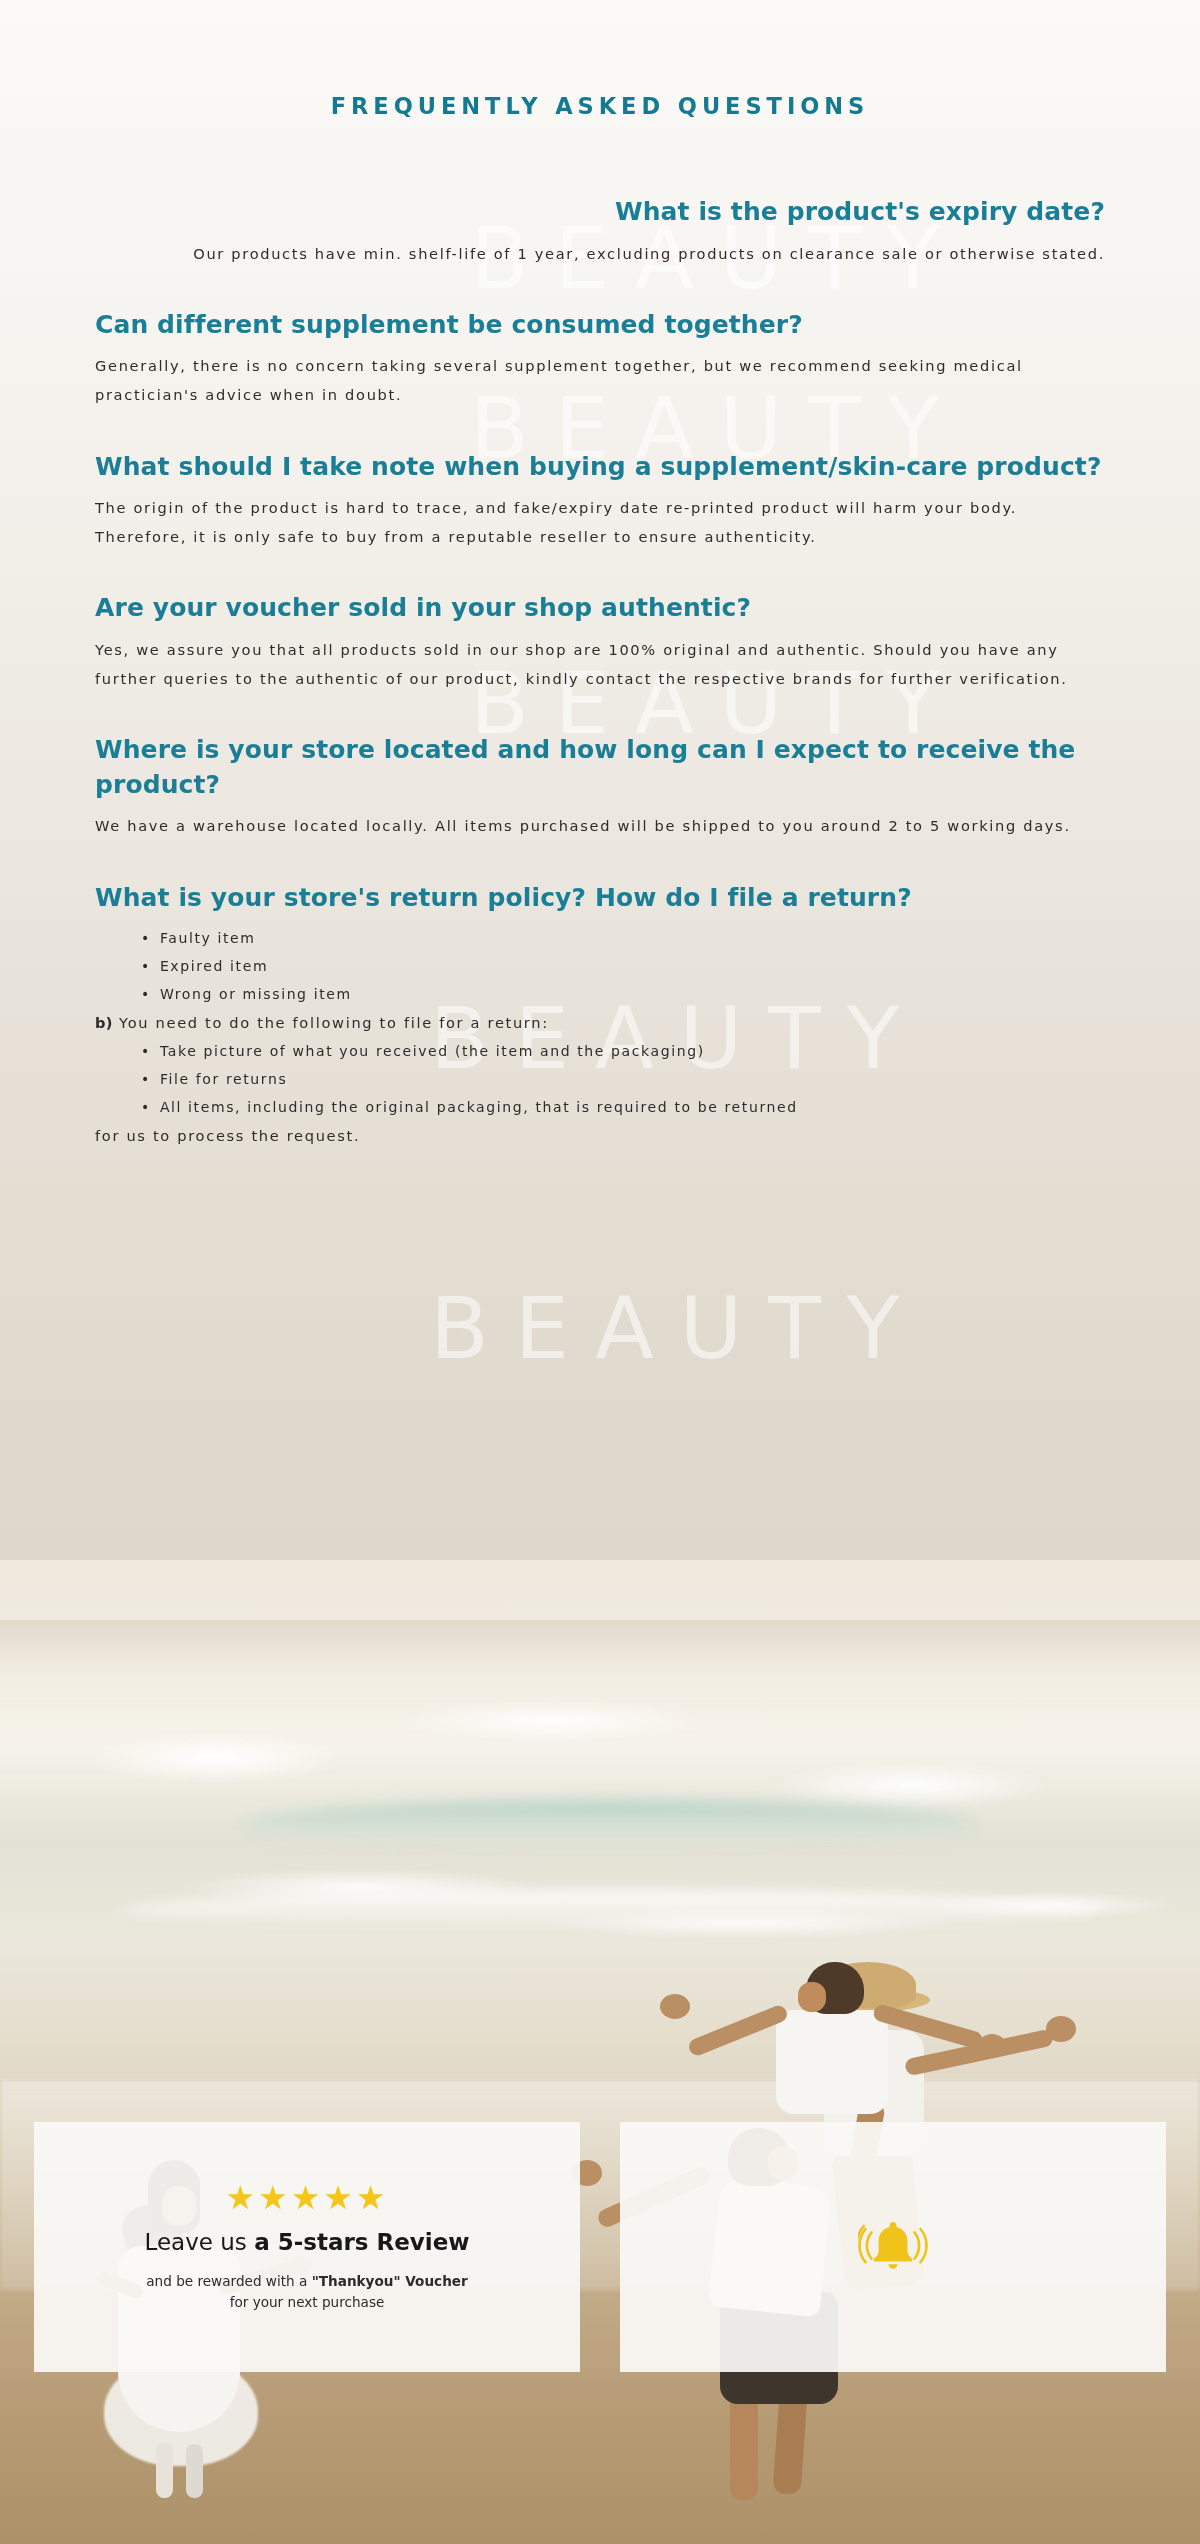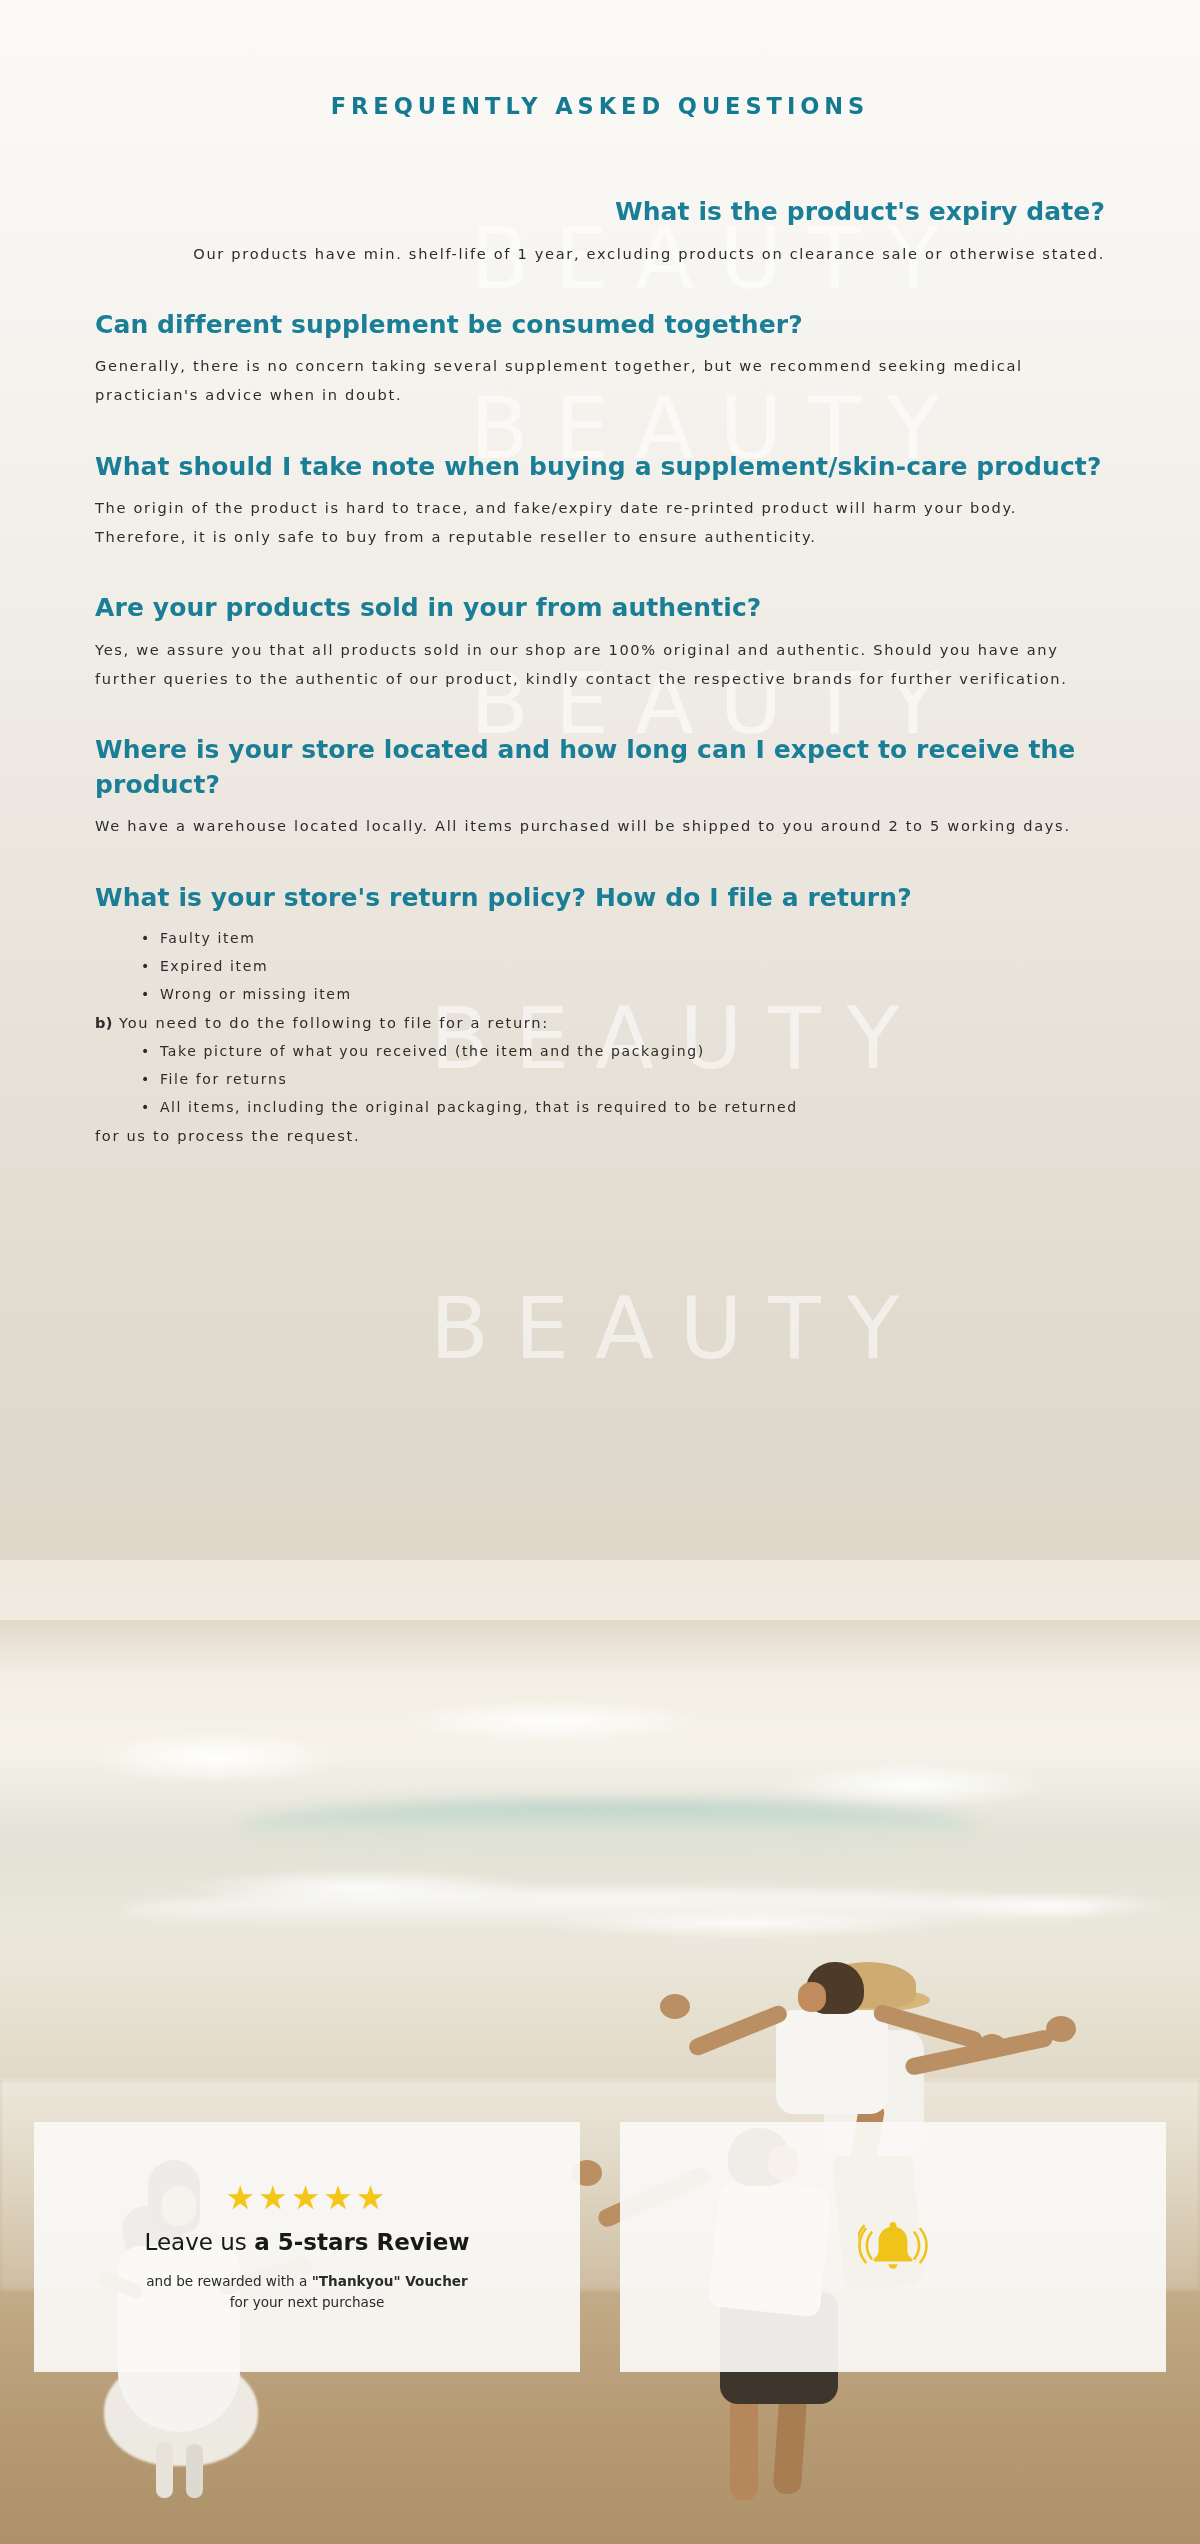--- a/index.html
+++ b/index.html
@@ -316,21 +316,21 @@
       <div class="faq-q">Can different supplement be consumed together?</div>
       <div class="faq-a">Generally, there is no concern taking several supplement together, but we recommend seeking medical practician's advice when in doubt.</div>
     </div>
 
     <div class="faq-block">
       <div class="faq-q">What should I take note when buying a supplement/skin-care product?</div>
       <div class="faq-a">The origin of the product is hard to trace, and fake/expiry date re-printed product will harm your body. Therefore, it is only safe to buy from a reputable reseller to ensure authenticity.</div>
     </div>
 
     <div class="faq-block">
-      <div class="faq-q">Are your products sold in your from authentic?</div>
+      <div class="faq-q">Are your voucher sold in your shop authentic?</div>
       <div class="faq-a">Yes, we assure you that all products sold in our shop are 100% original and authentic. Should you have any further queries to the authentic of our product, kindly contact the respective brands for further verification.</div>
     </div>
 
     <div class="faq-block">
       <div class="faq-q">Where is your store located and how long can I expect to receive the product?</div>
       <div class="faq-a">We have a warehouse located locally. All items purchased will be shipped to you around 2 to 5 working days.</div>
     </div>
 
     <div class="faq-block">
       <div class="faq-q">What is your store's return policy? How do I file a return?</div>

